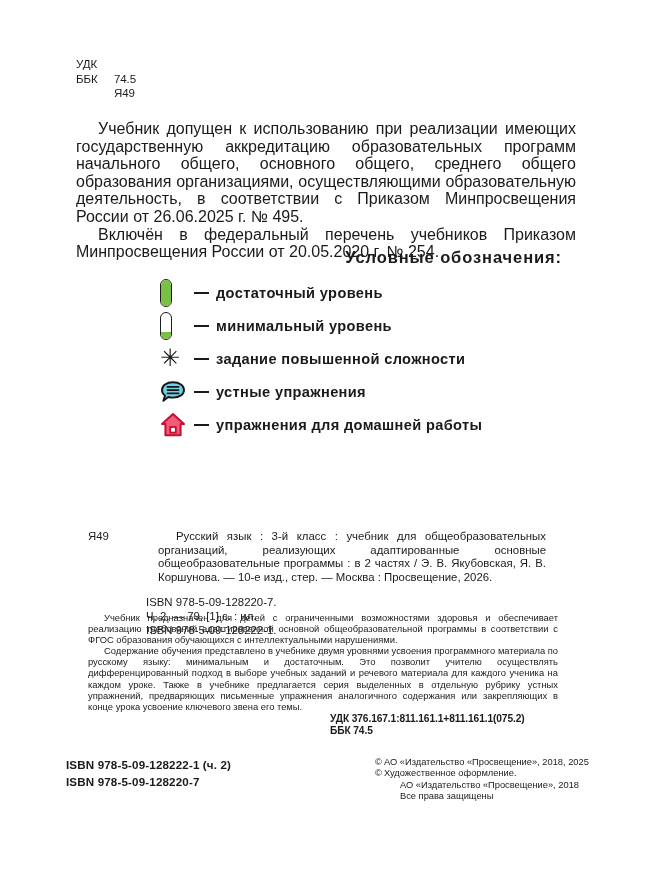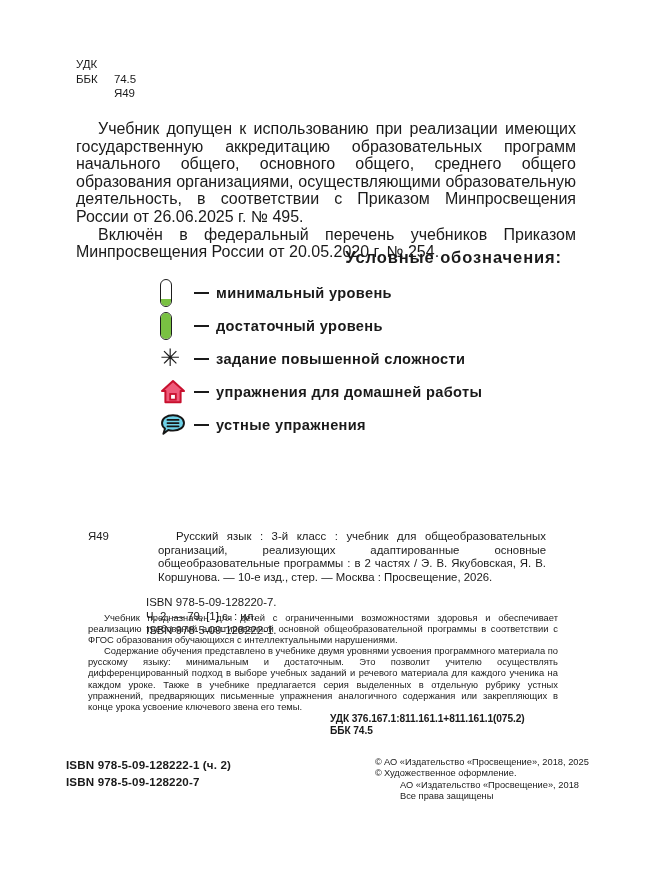--- a/index.html
+++ b/index.html
@@ -256,83 +256,83 @@
     <p>Учебник допущен к использованию при реализации имеющих государственную аккредитацию образовательных программ начального общего, основного общего, среднего общего образования организациями, осуществляющими образовательную деятельность, в соответствии с Приказом Минпросвещения России от 26.06.2025 г. № 495.</p>
     <p>Включён в федеральный перечень учебников Приказом Минпросвещения России от 20.05.2020 г. № 254.</p>
   </div>
 
   <div class="legend-title">Условные  обозначения:</div>
 
   <div class="legend">
 
     <div class="legend-row">
       <span class="legend-icon">
+        <span class="capsule full">
+            <span class="fill"></span>
+          </span>
+      </span>
+      <span class="legend-dash">
+          <i></i>
+        </span>
+      <span class="legend-label">достаточный  уровень</span>
+    </div>
+
+    <div class="legend-row">
+      <span class="legend-icon">
         <span class="capsule low">
             <span class="fill"></span>
           </span>
       </span>
       <span class="legend-dash">
           <i></i>
         </span>
       <span class="legend-label">минимальный  уровень</span>
     </div>
 
     <div class="legend-row">
       <span class="legend-icon">
-        <span class="capsule full">
-            <span class="fill"></span>
-          </span>
-      </span>
-      <span class="legend-dash">
-          <i></i>
-        </span>
-      <span class="legend-label">достаточный  уровень</span>
-    </div>
-
-    <div class="legend-row">
-      <span class="legend-icon">
         <span class="asterisk">✳</span>
       </span>
       <span class="legend-dash">
           <i></i>
         </span>
       <span class="legend-label">задание  повышенной  сложности</span>
-    </div>
-
-    <div class="legend-row">
-      <span class="legend-icon">
-        <svg width="26" height="26" viewBox="0 0 26 26">
-          <path d="M13 2.0 L24 12.0 L20.6 12.0 L20.6 23.2 L5.4 23.2 L5.4 12.0 L2 12.0 Z" fill="#ef5b7a" stroke="#c8102e" stroke-width="2" stroke-linejoin="round"></path>
-          <rect x="10.2" y="15.0" width="5.6" height="5.6" fill="#ffffff" stroke="#c8102e" stroke-width="1.8"></rect>
-        </svg>
-      </span>
-      <span class="legend-dash">
-          <i></i>
-        </span>
-      <span class="legend-label">упражнения  для  домашней  работы</span>
     </div>
 
     <div class="legend-row">
       <span class="legend-icon">
         <svg width="26" height="23" viewBox="0 0 26 23">
           <path d="M13 2.2 C19.6 2.2 24 5.6 24 9.9 C24 14.2 19.6 17.6 13 17.6
                    C11.3 17.6 9.7 17.4 8.3 17.0
                    L3.4 20.8 L5.0 15.6
                    C3.0 14.1 2 12.1 2 9.9 C2 5.6 6.4 2.2 13 2.2 Z" fill="#6fd2e8" stroke="#161616" stroke-width="1.9" stroke-linejoin="round"></path>
           <line x1="7.4" y1="6.9" x2="18.6" y2="6.9" stroke="#161616" stroke-width="1.7" stroke-linecap="round"></line>
           <line x1="7.4" y1="10.1" x2="18.6" y2="10.1" stroke="#161616" stroke-width="1.7" stroke-linecap="round"></line>
           <line x1="7.4" y1="13.3" x2="18.6" y2="13.3" stroke="#161616" stroke-width="1.7" stroke-linecap="round"></line>
         </svg>
       </span>
       <span class="legend-dash">
           <i></i>
         </span>
       <span class="legend-label">устные  упражнения</span>
     </div>
 
+    <div class="legend-row">
+      <span class="legend-icon">
+        <svg width="26" height="26" viewBox="0 0 26 26">
+          <path d="M13 2.0 L24 12.0 L20.6 12.0 L20.6 23.2 L5.4 23.2 L5.4 12.0 L2 12.0 Z" fill="#ef5b7a" stroke="#c8102e" stroke-width="2" stroke-linejoin="round"></path>
+          <rect x="10.2" y="15.0" width="5.6" height="5.6" fill="#ffffff" stroke="#c8102e" stroke-width="1.8"></rect>
+        </svg>
+      </span>
+      <span class="legend-dash">
+          <i></i>
+        </span>
+      <span class="legend-label">упражнения  для  домашней  работы</span>
+    </div>
+
   </div>
 
   <div class="biblio">
     <div class="biblio-body">
       <span class="biblio-mark">Я49</span>
       <div class="biblio-text">
         <p class="ind">Русский язык : 3-й класс : учебник для общеобразовательных организаций, реализующих адаптированные основные общеобразовательные программы : в 2 частях / Э. В. Якубовская, Я. В. Коршунова. — 10-е изд., стер. — Москва : Просвещение, 2026.</p>
       </div>
     </div>
     <div class="biblio-sub">

